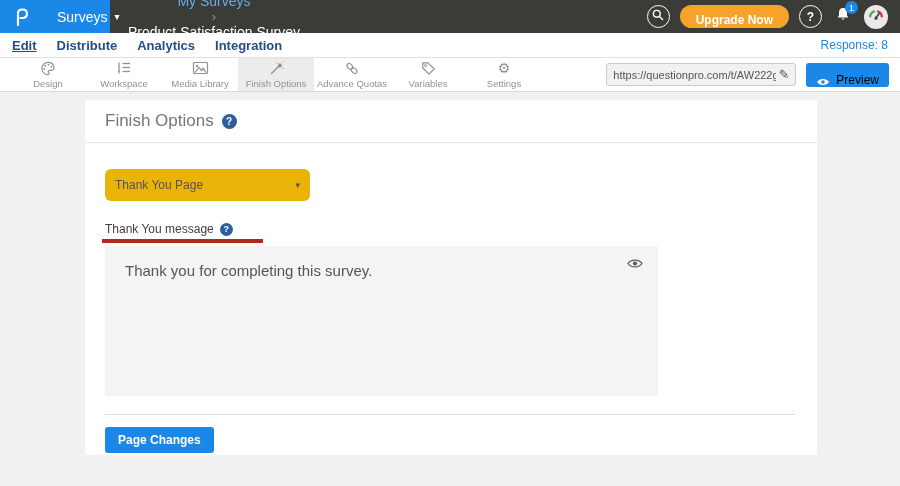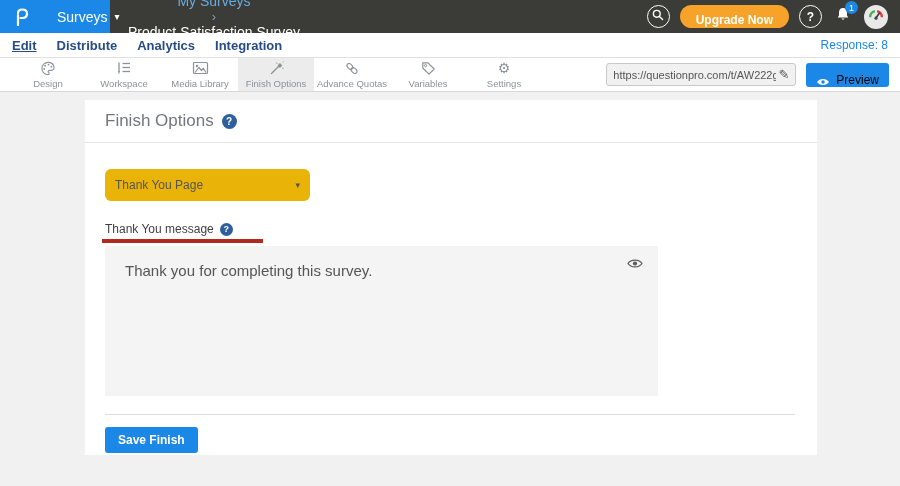--- a/index.html
+++ b/index.html
@@ -266,16 +266,16 @@
         <span class="ta-eye">
           <svg width="16" height="11" viewBox="0 0 16 11">
             <path d="M1 5.5 C3.8 1 12.2 1 15 5.5 C12.2 10 3.8 10 1 5.5 Z" stroke="#5a5a5a" stroke-width="1.2" fill="none"></path>
             <circle cx="8" cy="5.5" r="2.1" fill="#5a5a5a"></circle>
           </svg>
         </span>
       </div>
 
       <div class="divider"></div>
 
-      <button class="save-btn">Save Finish</button>
+      <button class="save-btn">Page Changes</button>
     </div>
   </div>
 </div>
 
 </body></html>

